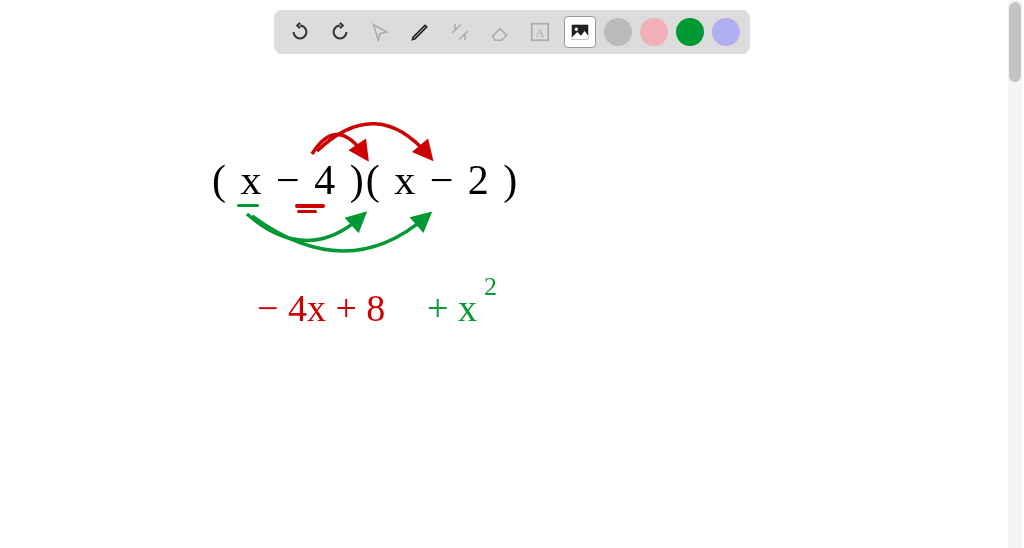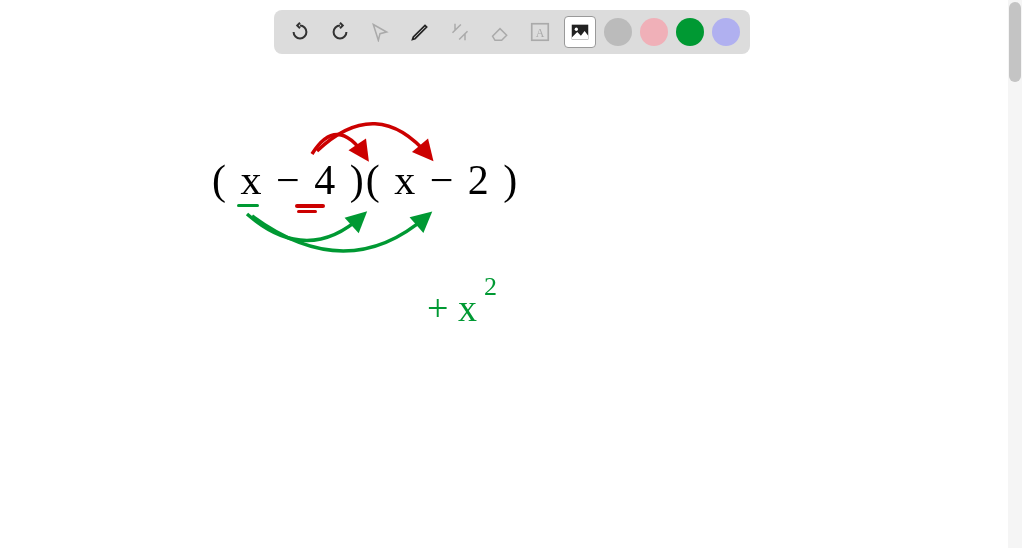--- a/index.html
+++ b/index.html
@@ -214,15 +214,16 @@
 
     <path d="M 210 198 Q 270 250 325 200" fill="none" stroke="#009933" stroke-width="3.5" marker-end="url(#arr-green)"></path>
     <path d="M 215 200 Q 310 270 390 200" fill="none" stroke="#009933" stroke-width="3.5" marker-end="url(#arr-green)"></path>
   </svg>
 
   <div class="expression1">( x − 4 )( x − 2 )</div>
   <div class="underline-x1"></div>
   <div class="underline-4"></div>
   <div class="underline-4b"></div>
 
+  <div class="expression2-part1">− 4x + 8</div>
   <div class="expression2-part2">+ x</div>
   <div class="expression2-sup">2</div>
 </div>
 
 </body></html>

